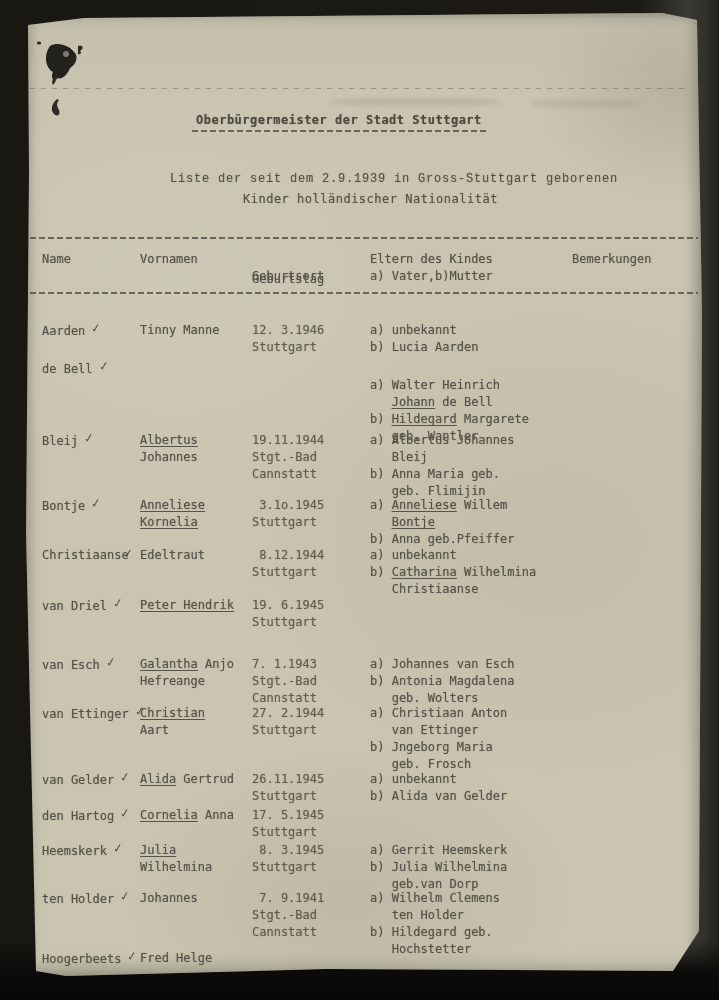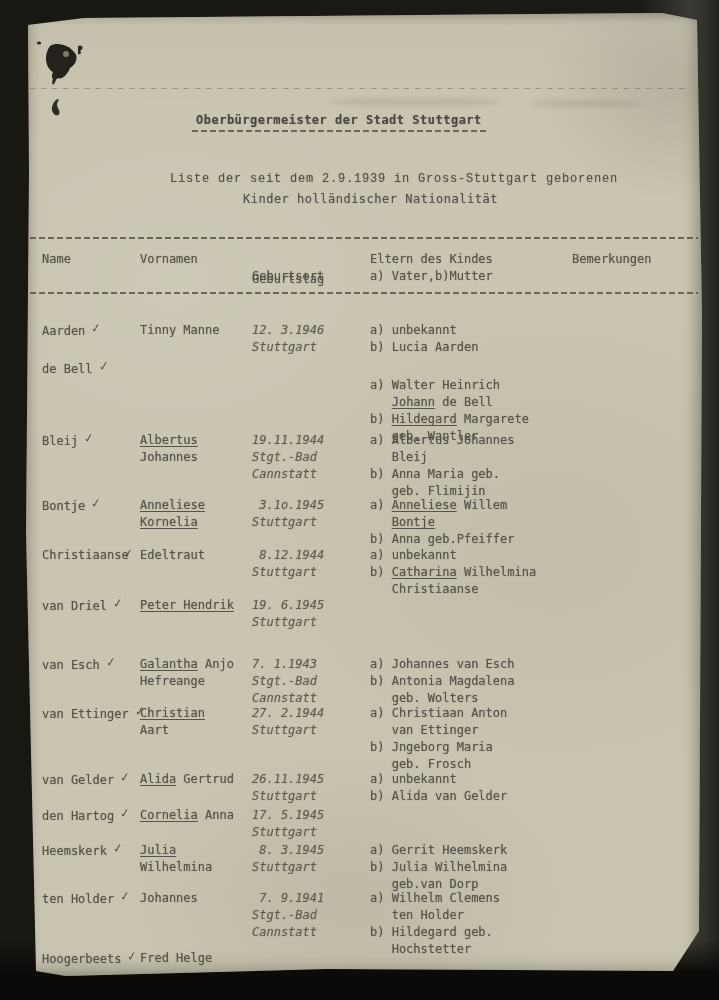--- a/index.html
+++ b/index.html
@@ -35,21 +35,21 @@
   .dashes{position:absolute;height:2px;
     background-image:repeating-linear-gradient(90deg, rgba(78,74,63,0.78) 0 6px, rgba(78,74,63,0) 6px 9px);}
   .u{text-decoration:underline;text-underline-offset:2px;text-decoration-thickness:1px;}
   
   .c-name{left:42px;}  .c-vorn{left:140px;}  .c-geb{left:252px;}  .c-elt{left:370px;}  .c-bem{left:572px;}
   .row .cell{position:absolute;top:0;}
   .row{position:absolute;left:0;width:719px;height:17px;}
   .check{display:inline-block;color:#45433a;font-size:14px;font-weight:bold;
          transform:rotate(-8deg) translateY(-2px);text-shadow:none;opacity:0.85;padding-left:7px;}
   .check.pre{position:absolute;left:-16px;top:0;padding-left:0;}
-  .geb-col{color:rgba(86,83,70,0.82);font-style:italic;}
+  .geb-col{color:rgba(86,83,70,0.82);}
 </style>
 </head>
 <body style="--paper: #c9c5b1; --ink: #56534a;">
 
 <div class="paper"></div>
 
 <div class="crease"></div>
 <div class="smudge" style="left:330px;top:98px;width:170px;height:8px;"></div>
 <div class="smudge" style="left:530px;top:100px;width:110px;height:7px;"></div>
 

